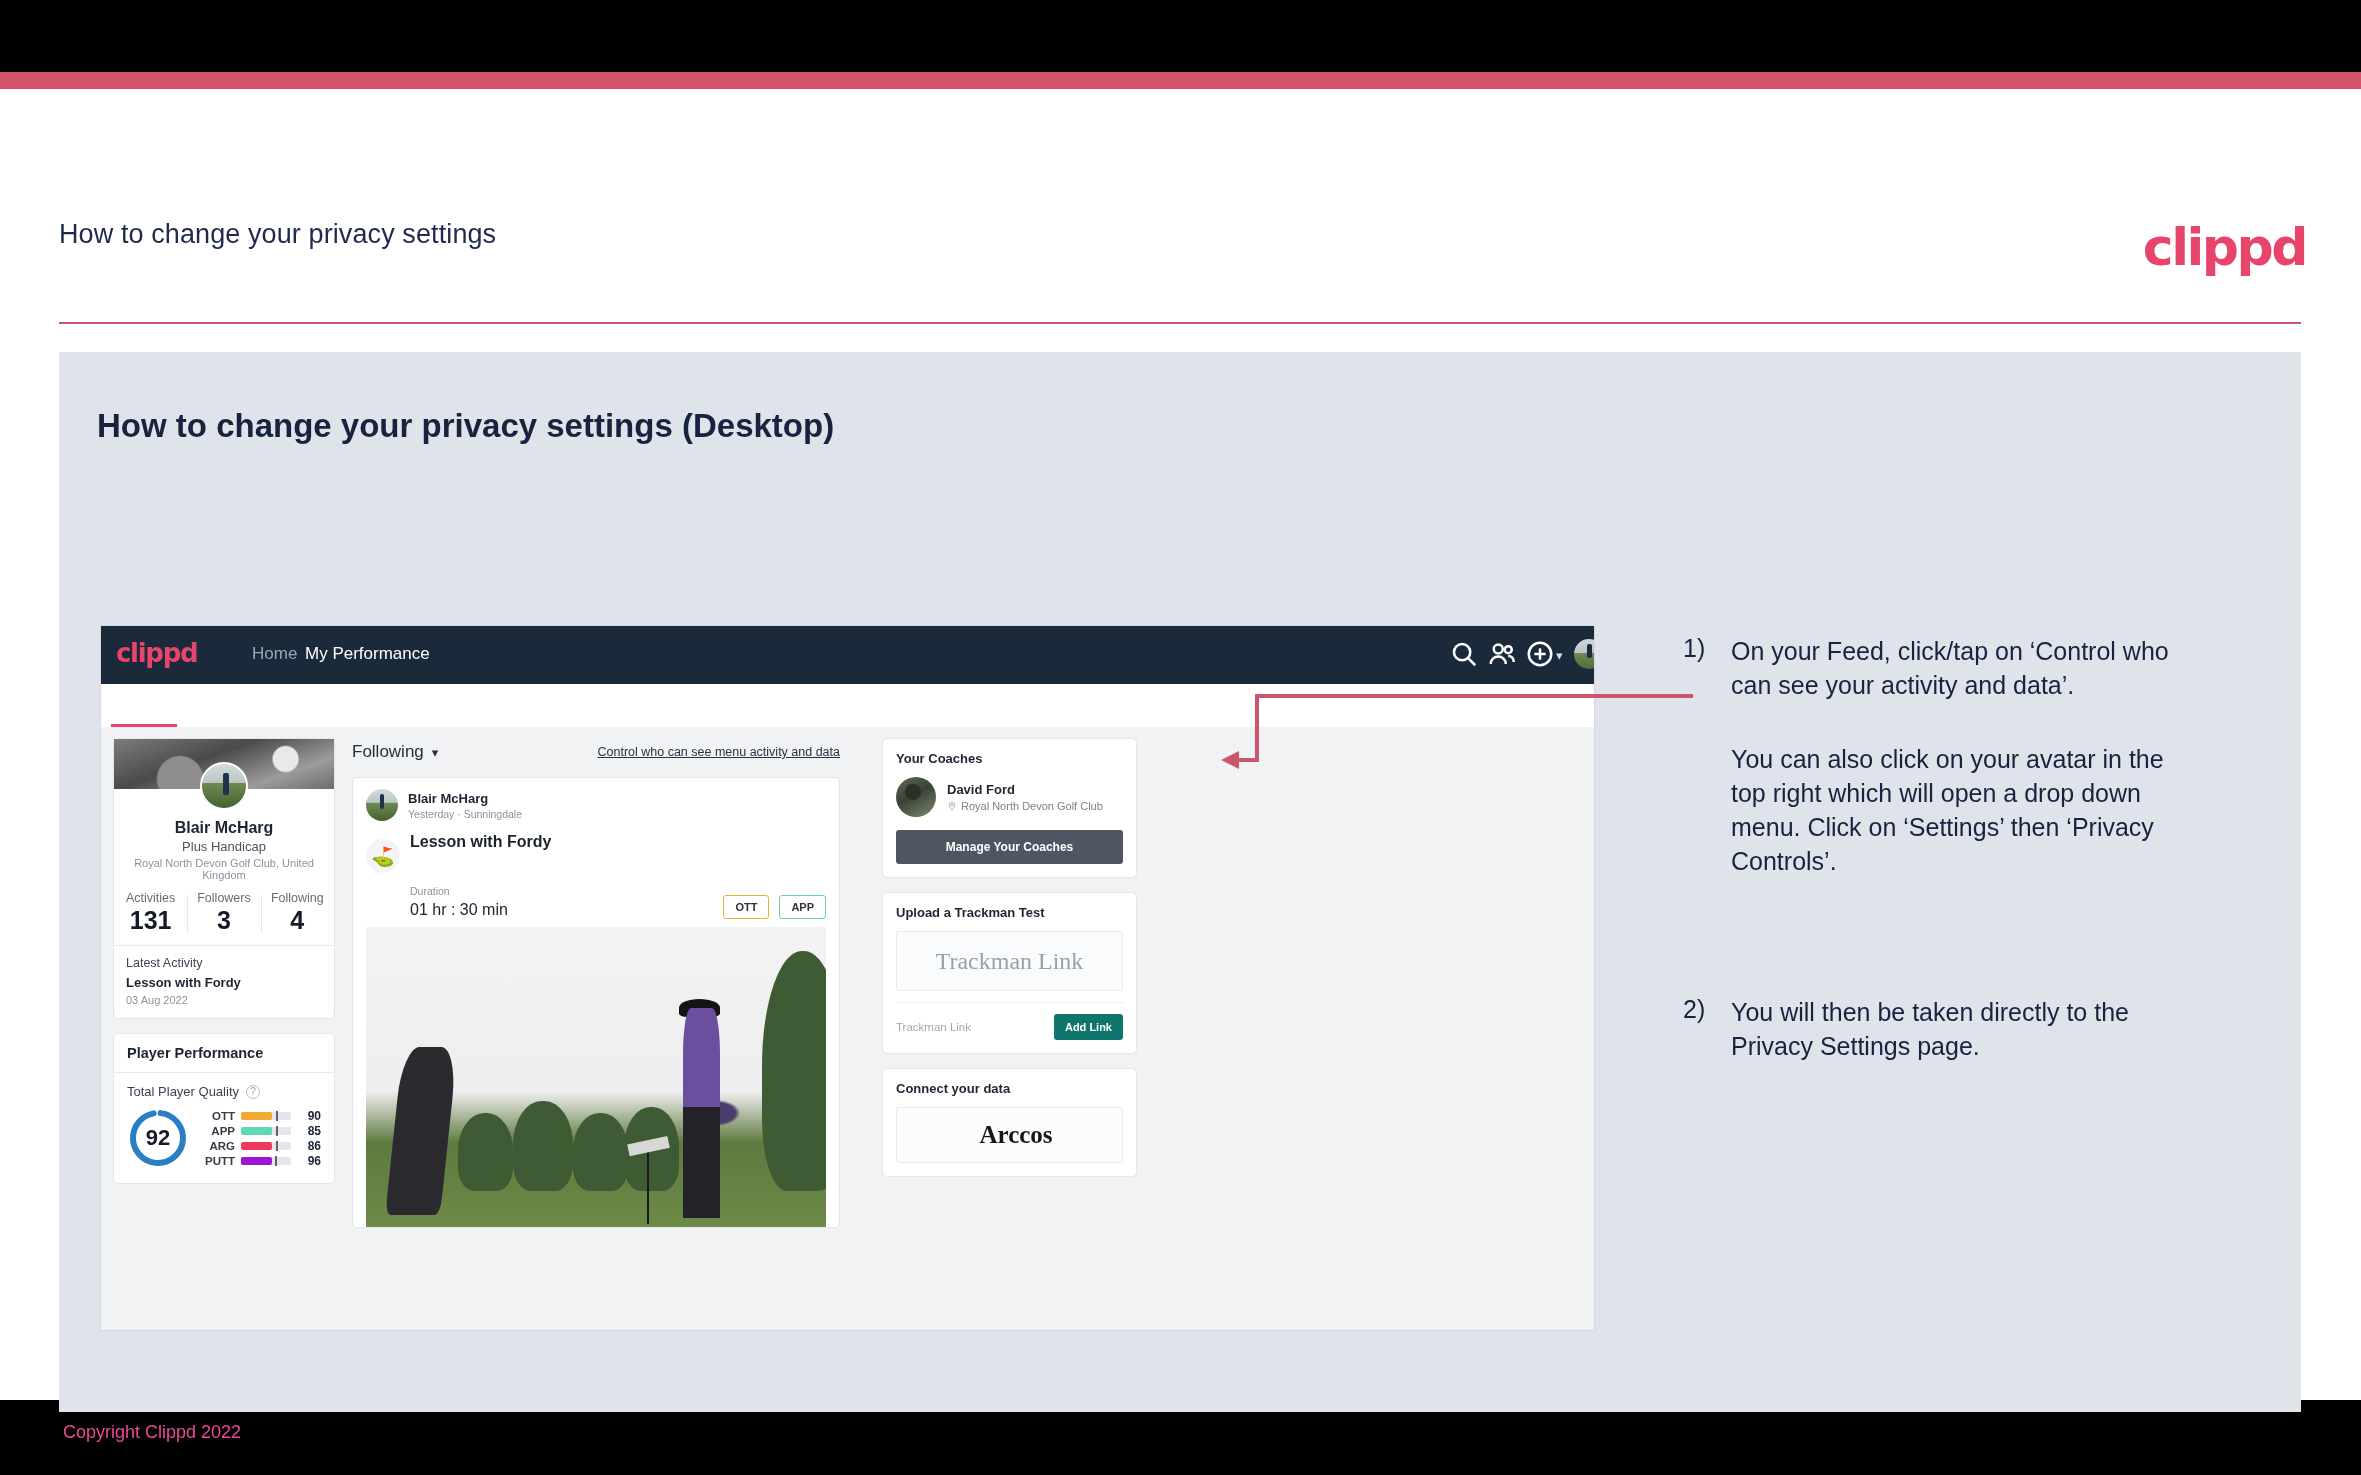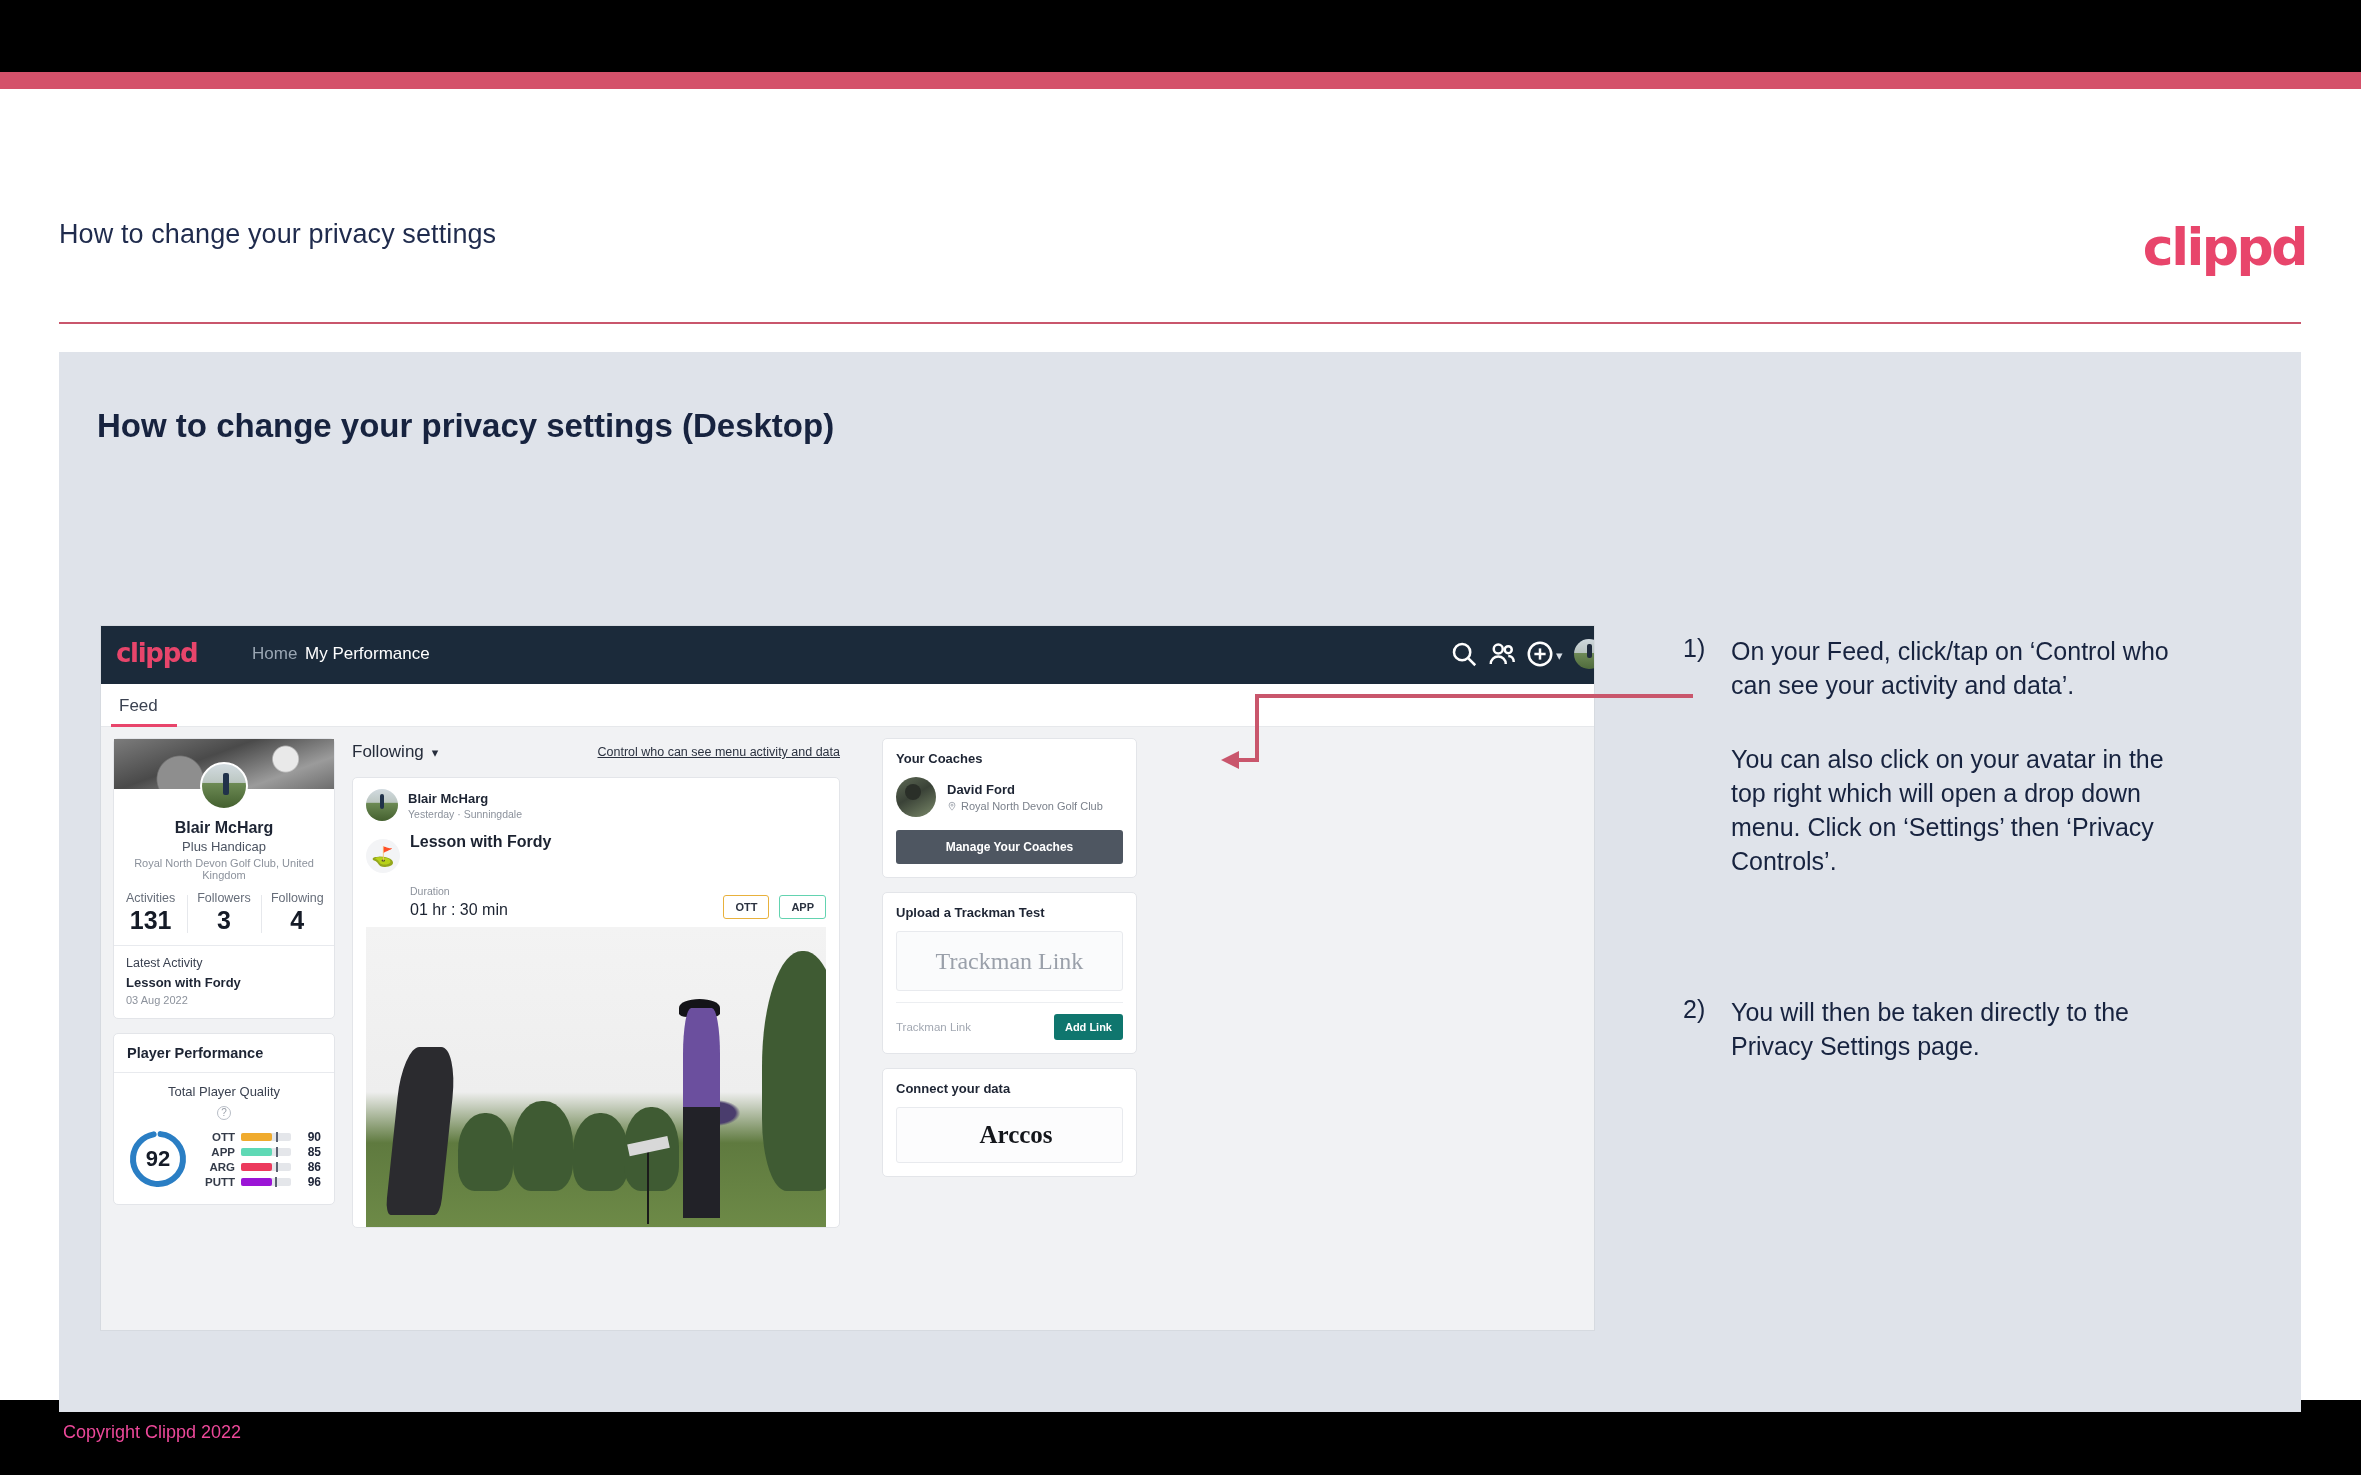--- a/index.html
+++ b/index.html
@@ -73,21 +73,21 @@
   .stat-l { font-size:12.5px; color:#666d79; }
   .stat-v { font-size:25px; font-weight:bold; color:#151b27; margin-top:1px; }
   .latest { border-top:1px solid #e8eaee; margin-top:10px; padding:10px 12px 12px; }
   .lat-t { font-size:12.5px; color:#3b4251; }
   .lat-n { font-size:13px; font-weight:bold; color:#1d2433; margin-top:5px; }
   .lat-d { font-size:11px; color:#8c929c; margin-top:4px; }
 
   .perf-card { margin-top:14px; }
   .perf-head { padding:11px 13px; font-size:14.5px; font-weight:bold; color:#1d2433; border-bottom:1px solid #e8eaee; }
   .perf-body { padding:11px 13px 14px; }
-  .tpq { font-size:13px; color:#3b4251; display:flex; align-items:center; gap:7px;flex-direction:column; }
+  .tpq { font-size:13px; color:#3b4251; display:flex; align-items:center; gap:7px; }
   .qmark { width:14px; height:14px; border-radius:50%; border:1.3px solid #b8bdc6; color:#9aa0aa; font-size:10px;
            line-height:12px; text-align:center; }
   .ring-row { display:flex; align-items:center; margin-top:8px; gap:12px; }
   .ring { position:relative; width:62px; height:62px; flex:none; }
   .ring svg { display:block; }
   .ring-v { position:absolute; inset:0; display:flex; align-items:center; justify-content:center;
             font-size:22px; font-weight:bold; color:#151b27; }
   .bars { flex:1; }
   .brow { display:flex; align-items:center; gap:6px; height:15px; }
   .blab { width:34px; text-align:right; font-size:11.5px; font-weight:bold; color:#343b49; }
@@ -208,23 +208,20 @@
       <svg class="nav-icon nav-plus" viewBox="0 0 24 24" fill="none" stroke="#fff" stroke-width="2">
           <circle cx="12" cy="12" r="9"></circle>
           <line x1="12" y1="7.5" x2="12" y2="16.5"></line>
           <line x1="7.5" y1="12" x2="16.5" y2="12"></line>
         </svg>
       <div class="nav-caret nav-caret1">▾</div>
       <div class="nav-avatar"></div>
 
     </div>
 
-    <div class="tabbar">
-      <div class="tab-feed">Feed</div>
-    </div>
     <div class="tab-underline"></div>
 
     <div class="appbody">
 
       <div class="col-left">
         <div class="card" style="position:relative;overflow:visible;">
           <div class="profile-cover"></div>
           <div class="profile-av"></div>
           <div class="p-name">Blair McHarg</div>
           <div class="p-hcap">Plus Handicap</div>

